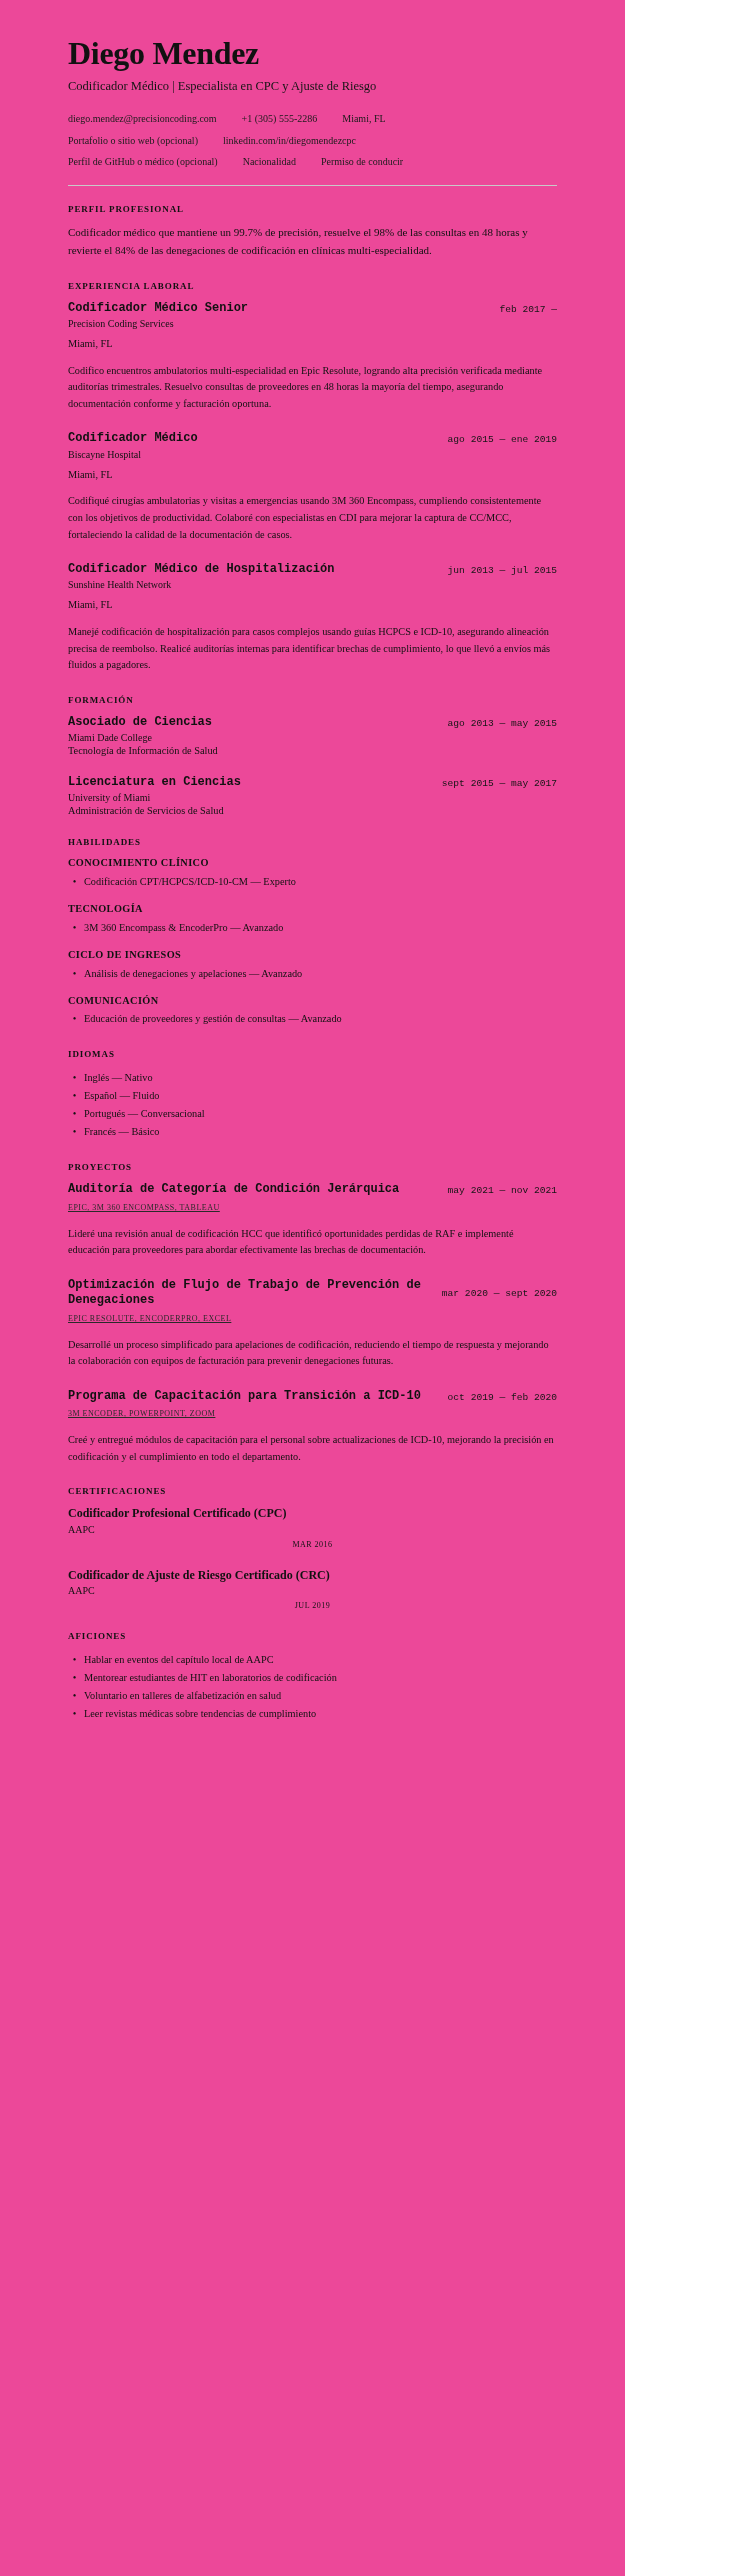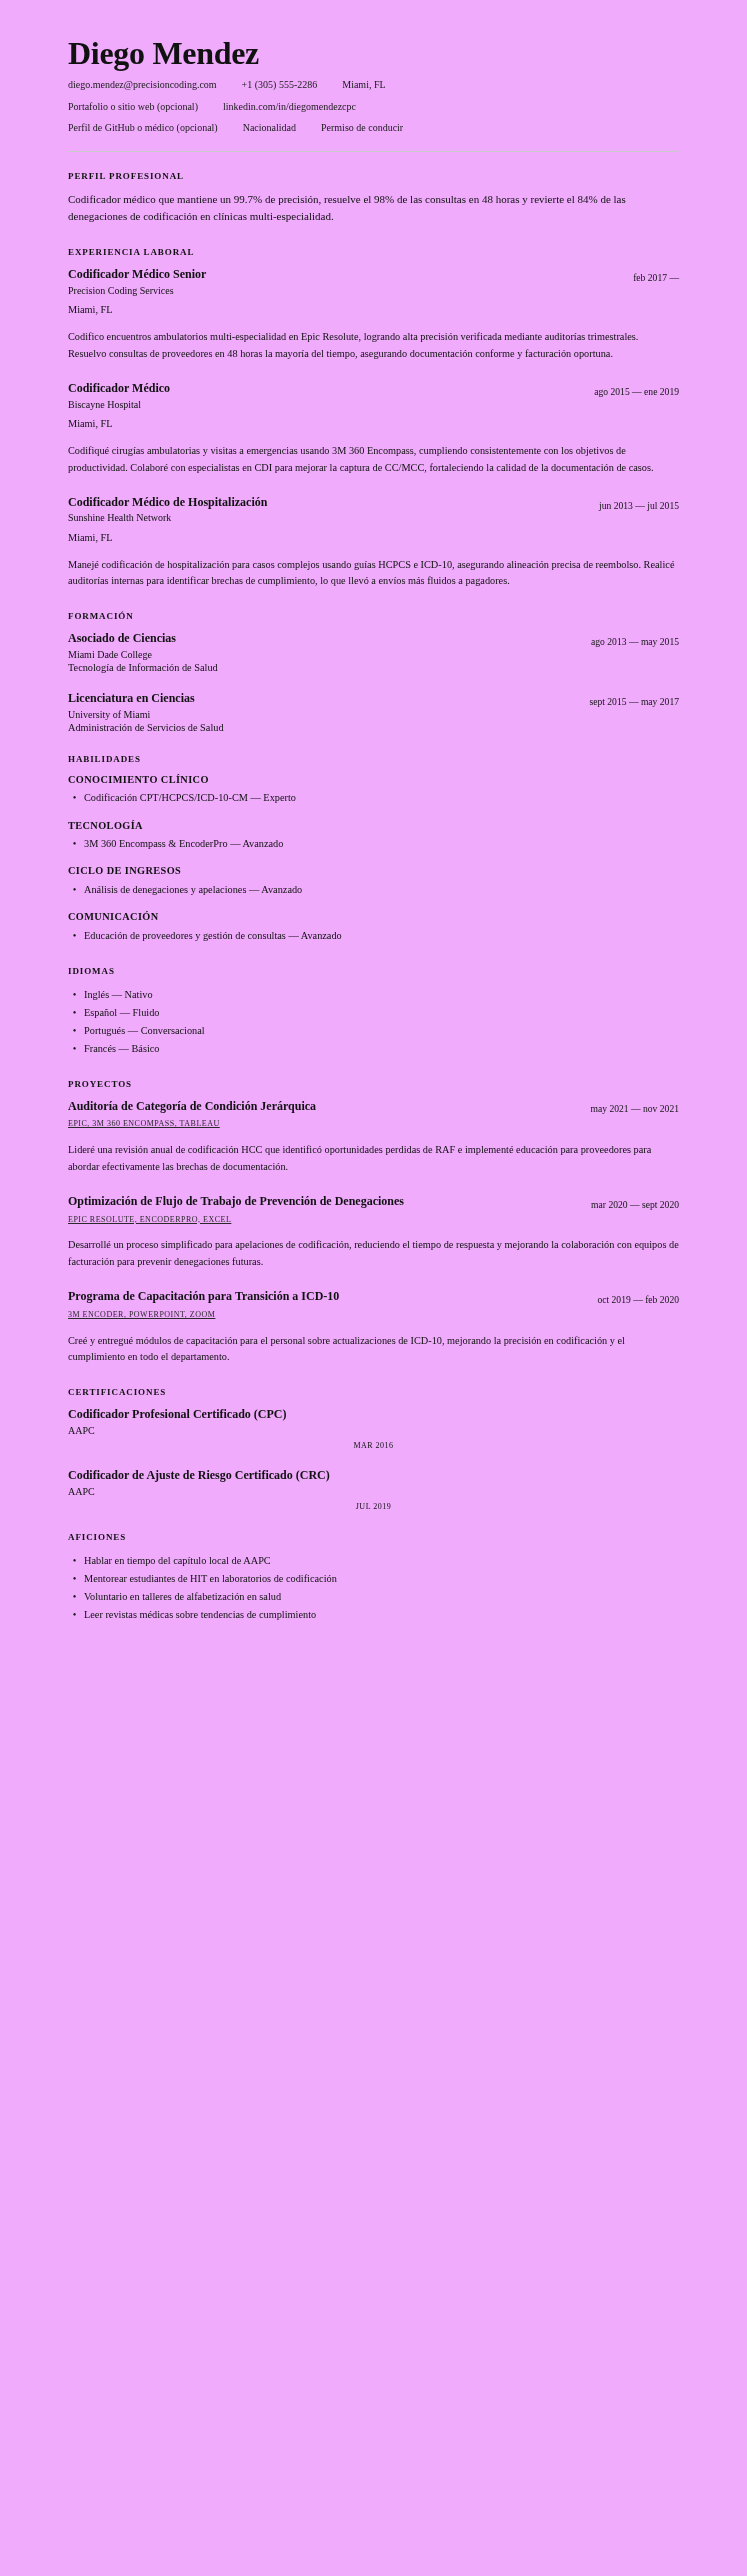--- a/index.html
+++ b/index.html
@@ -7,23 +7,23 @@
     margin: 0;
     padding: 0;
     background: #ffffff;
   }
   body {
     font-family: "Liberation Serif", serif;
     color: #111111;
     width: 747px;
   }
   .page {
-    width: 747px;
+    width: 625px;
     min-height: 2576px;
-    background: #f0abfc;
+    background: #ec4899;
     padding: 37px 68px 27px 68px;
   }
   
   .name {
     font-family: "Liberation Serif", serif;
     font-size: 32px;
     font-weight: bold;
     letter-spacing: -0.3px;
     margin: 0 0 8.7px 0;
     line-height: 1.05;
@@ -65,22 +65,23 @@
     line-height: 1.62;
     margin: 0;
   }
 
   
   .entry { margin-bottom: 18.7px; }
   .entry:last-child { margin-bottom: 0; }
   .entry-head {
     display: flex;
     justify-content: space-between;
-    align-items: flex-end;
+    align-items: center;
     gap: 15px;
+    font-family: Liberation Mono, monospace;
   }
   .entry-title {
     font-size: 12px;
     font-weight: bold;
     margin: 0;
     line-height: 1.3;
     max-width: 398px;
   }
   .entry-dates {
     font-size: 9.6px;
@@ -149,20 +150,21 @@
     top: 0;
   }
 </style>
 </head>
 <body>
 
 <div class="page">
 
   <header>
     <h1 class="name">Diego Mendez</h1>
+    <p class="headline">Codificador Médico | Especialista en CPC y Ajuste de Riesgo</p>
 
     <div class="contact-row">
       <span class="item">diego.mendez@precisioncoding.com</span>
       <span class="item">+1 (305) 555-2286</span>
       <span class="item">Miami, FL</span>
     </div>
 
     <div class="contact-row">
       <span class="item">Portafolio o sitio web (opcional)</span>
       <span class="item">linkedin.com/in/diegomendezcpc</span>
@@ -324,21 +326,21 @@
     <div class="entry">
       <h3 class="entry-title">Codificador de Ajuste de Riesgo Certificado (CRC)</h3>
       <p class="entry-org">AAPC</p>
       <p class="entry-date-small">JUL 2019</p>
     </div>
   </section>
 
   <section class="section">
     <h2 class="section-title">Aficiones</h2>
     <ul class="bullets">
-      <li>Hablar en tiempo del capítulo local de AAPC</li>
+      <li>Hablar en eventos del capítulo local de AAPC</li>
       <li>Mentorear estudiantes de HIT en laboratorios de codificación</li>
       <li>Voluntario en talleres de alfabetización en salud</li>
       <li>Leer revistas médicas sobre tendencias de cumplimiento</li>
     </ul>
   </section>
 
 </div>
 
 
 </body></html>

